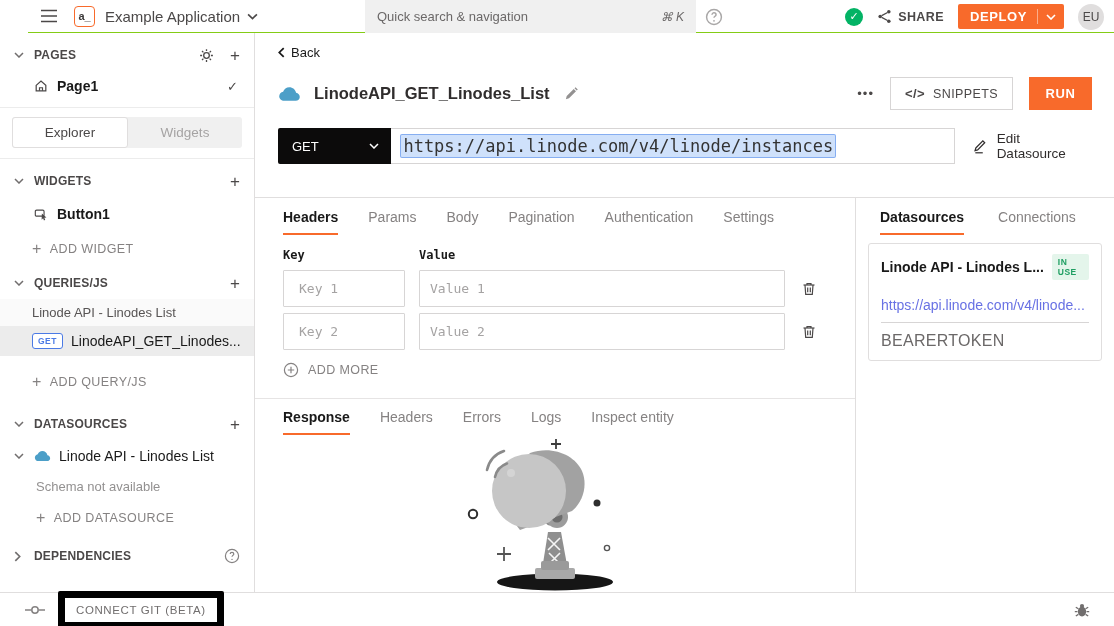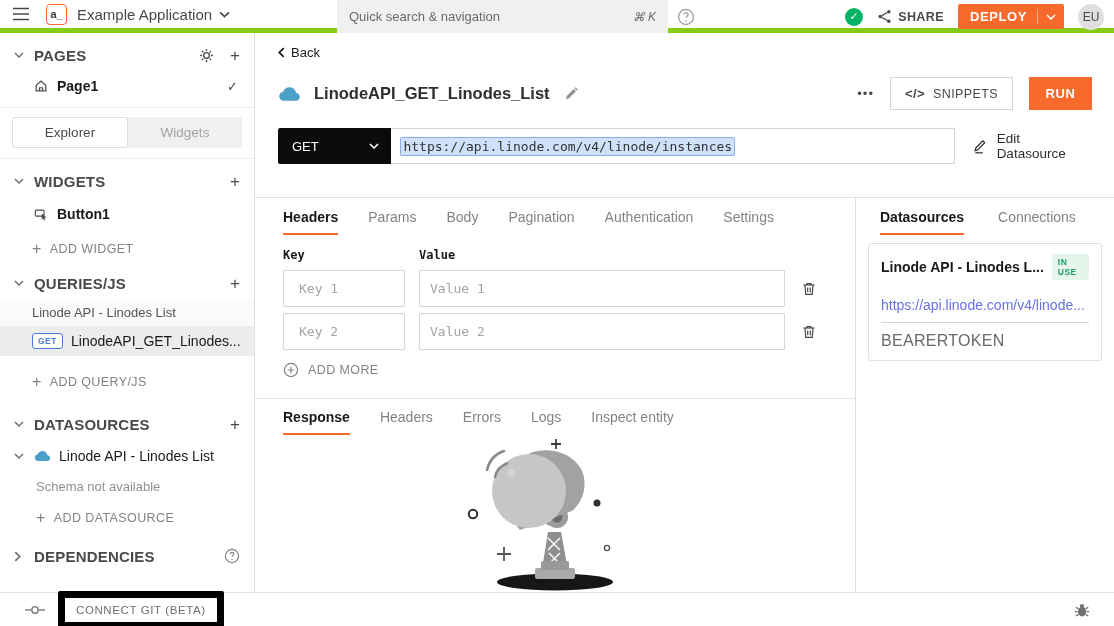--- a/index.html
+++ b/index.html
@@ -1,22 +1,22 @@
 <!DOCTYPE html>
 <html><head>
 <meta charset="utf-8">
 <style>
   * { box-sizing: border-box; margin: 0; padding: 0; }
   html,body { width:1114px; height:626px; overflow:hidden; background:#fff;
     font-family:"Liberation Sans", sans-serif; color:#191919; }
   svg { display:block; }
 
   
-  .topbar { position:relative; height:33px; border-bottom:5px solid #84cc16;
-    display:flex; align-items:center; background:#fff; }
+  .topbar { position:relative; height:33px; border-bottom:1px solid #84cc16;
+    display:flex; align-items:center; background:#fff;margin-left:28px; }
   .hamburger { margin-left:12px; color:#4b4848; cursor:pointer; }
   .app-icon { margin-left:16px; width:21px; height:21px; border:1.5px solid #f86a2b;
     border-radius:4px; display:flex; align-items:center; justify-content:center;
     font-size:11px; font-weight:bold; color:#3b3838; background:#fff; }
   .app-name { margin-left:10px; font-size:15px; font-weight:500; color:#4b4848; }
   .app-chevron { margin-left:7px; color:#4b4848; }
   .search { position:absolute; left:337px; top:0; width:331px; height:33px;
     background:#f0f0f0; display:flex; align-items:center; padding:0 12px; cursor:text; }
   .search-ph { font-size:13px; color:#6b6868; }
   .search-kbd { margin-left:auto; font-size:12px; font-style:italic; color:#6b6868; }
@@ -36,21 +36,21 @@
     font-size:12px; display:flex; align-items:center; justify-content:center; cursor:pointer; }
 
   
   .middle { display:flex; height:559px; }
   .sidebar { width:255px; border-right:1px solid #e0dede; padding-top:6px; overflow:hidden; }
   .main { flex:1; display:flex; flex-direction:column; }
 
   
   .sec-head { display:flex; align-items:center; height:32px; padding:0 14px; }
   .sec-head .caret { color:#716e6e; width:12px; }
-  .sec-title { margin-left:8px; font-size:15px; font-weight:bold; color:#4b4848; letter-spacing:.2px; }
+  .sec-title { margin-left:8px; font-size:12px; font-weight:bold; color:#4b4848; letter-spacing:.2px; }
   .sec-actions { margin-left:auto; display:flex; align-items:center; gap:16px; color:#4b4848; }
   .plus-glyph { font-size:17px; font-weight:500; color:#4b4848; line-height:1; cursor:pointer; }
   .tree-item { display:flex; align-items:center; height:30px; padding-left:34px; font-size:14px;
     font-weight:500; color:#191919; cursor:pointer; }
   .tree-item .t-icon { margin-right:9px; color:#4b4848; }
   .tree-item .check { margin-left:auto; margin-right:16px; color:#4b4848; font-size:13px; }
   .divider-h { border-top:1px solid #ececec; }
   .seg { margin:9px 12px 10px; background:#f0f0f0; border-radius:3px; display:flex; height:31px; }
   .seg-cell { flex:1; display:flex; align-items:center; justify-content:center; font-size:13.5px; cursor:pointer; }
   .seg-cell.active { background:#fff; border:1px solid #e0dede; border-radius:3px; color:#4b4848; }
@@ -88,21 +88,21 @@
   .snippets-glyph { font-weight:bold; font-size:13px; }
   .run-btn { background:#f86a2b; color:#fff; height:33px; width:63px; display:flex;
     align-items:center; justify-content:center; font-size:13px; font-weight:bold;
     letter-spacing:.6px; cursor:pointer; }
   .url-row { margin-top:18px; display:flex; align-items:center; }
   .method-select { width:114px; height:36px; background:#0c0b0b; color:#fff; display:flex;
     align-items:center; padding:0 12px 0 14px; font-size:13px; border-radius:2px 0 0 2px; cursor:pointer; }
   .method-caret { margin-left:auto; color:#fff; }
   .url-input { width:567px; height:36px; border:1px solid #d7d5d5; border-left:none; background:#fff;
     display:flex; align-items:center; padding:0 10px; cursor:text; }
-  .url-text { font-family:"DejaVu Sans Mono", monospace; font-size:13px; color:#333;
+  .url-text { font-family:"DejaVu Sans Mono", monospace; font-size:17px; color:#333;
     background:#cfe1fb; box-shadow:0 0 0 1px #86aef1; border-radius:1px; padding:1px 2px; }
   .edit-ds { margin-left:18px; display:flex; align-items:center; gap:9px; font-size:13.5px;
     color:#302d2d; cursor:pointer; }
 
   
   .editor-body { flex:1; display:flex; border-top:1px solid #e0dede; min-height:0; }
   .editor-left { flex:1; display:flex; flex-direction:column; min-width:0; }
   .tabs { display:flex; align-items:stretch; height:37px; padding:0 28px; gap:30px; }
   .tab { display:flex; align-items:center; font-size:14px; color:#858282; position:relative; cursor:pointer; }
   .tab.active { color:#191919; font-weight:bold; }

